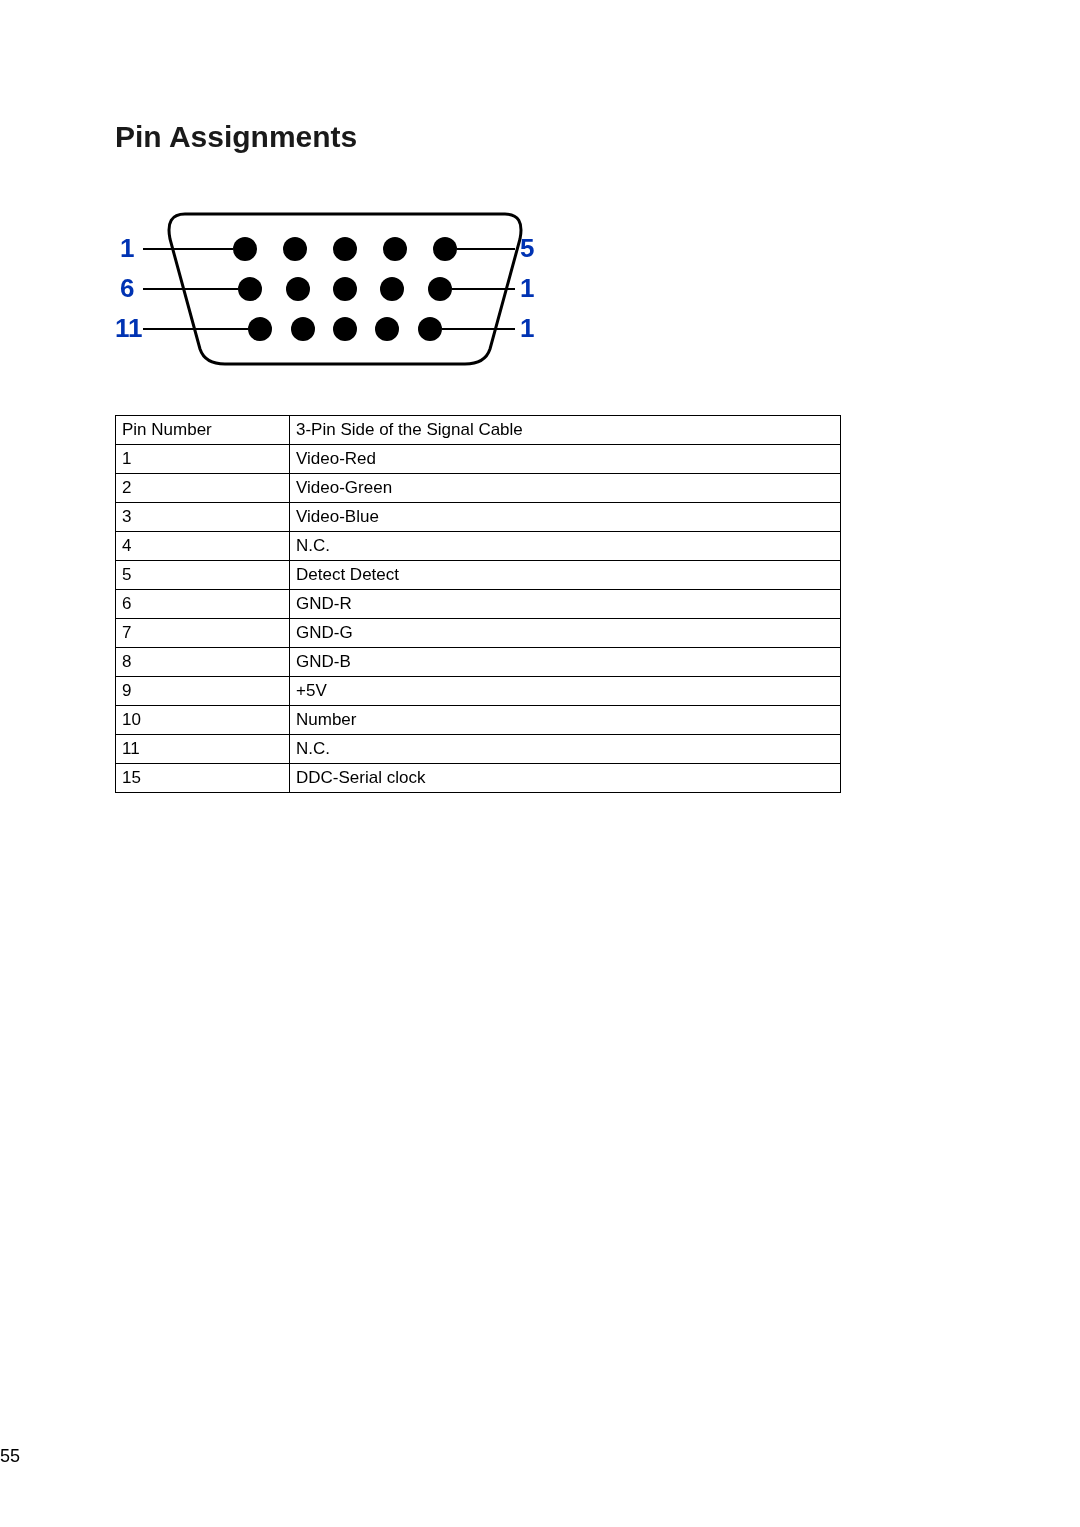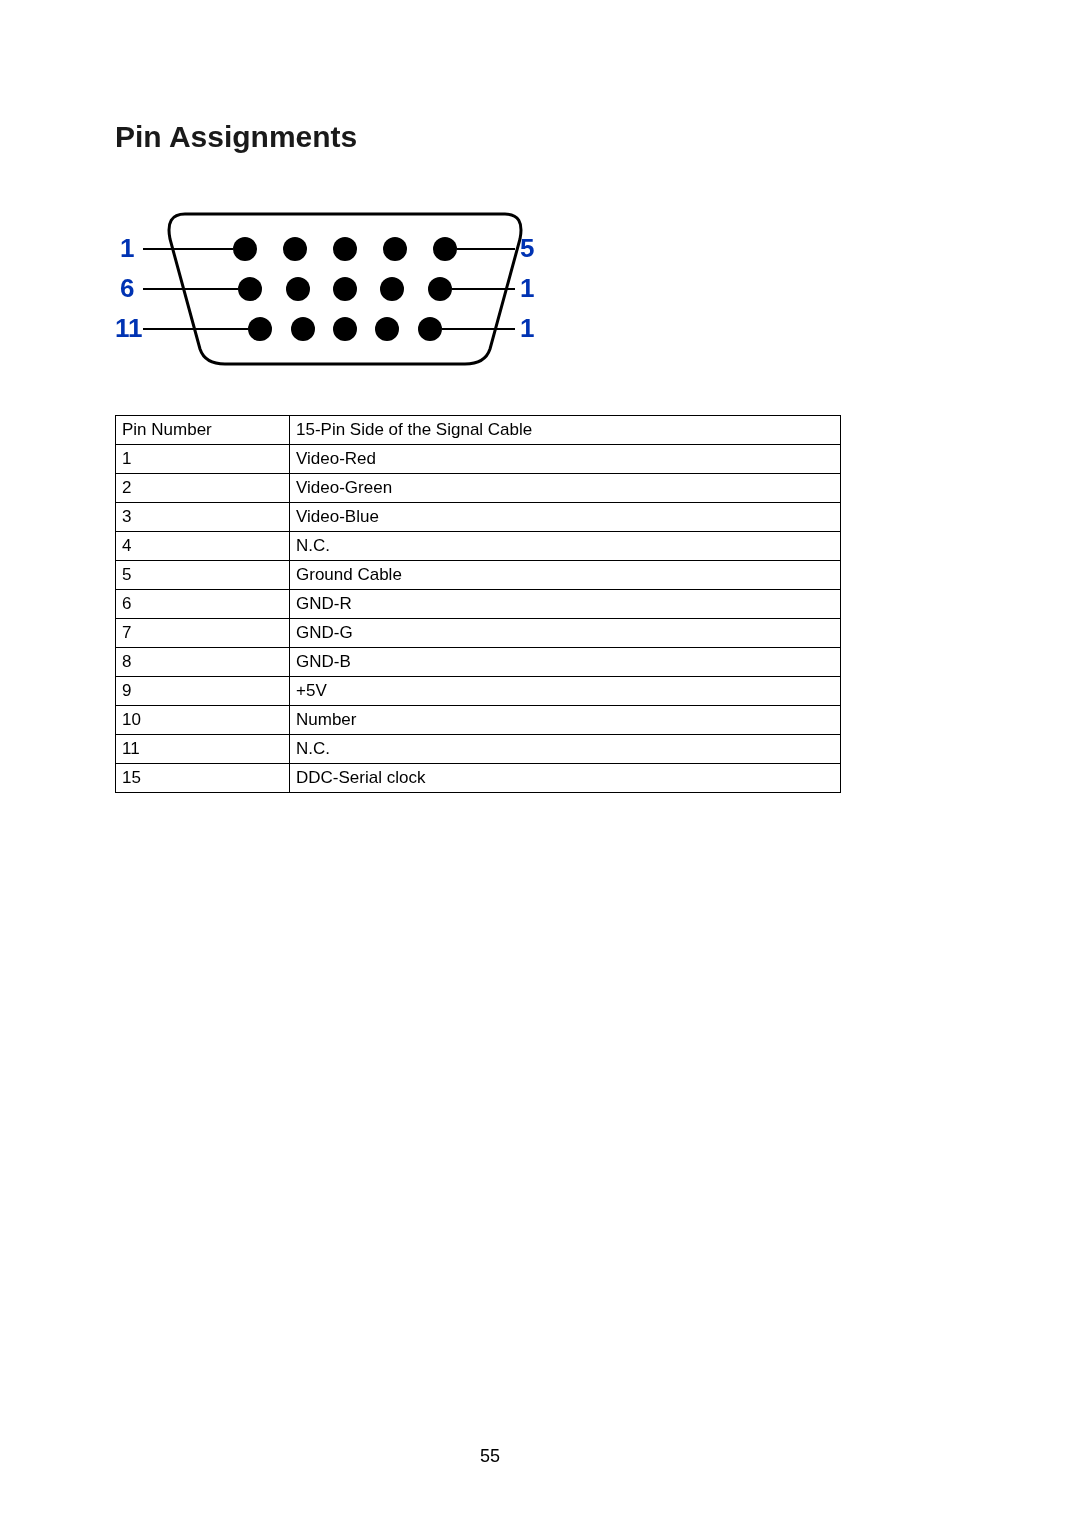--- a/index.html
+++ b/index.html
@@ -45,23 +45,22 @@
   table.pins th, table.pins td {
     border: 1px solid #000;
     padding: 4px 6px;
     text-align: left;
     font-weight: normal;
   }
   table.pins col.first { width: 24%; }
   .page-number {
     position: absolute;
     bottom: 60px;
-    left: 12px;
+    left: 0;
     width: 100%;
-    text-align: center;
     font-size: 18px;
   }
 </style>
 </head>
 <body>
 
 <div class="page">
 
   <h1 class="title">Pin Assignments</h1>
 
@@ -122,21 +121,21 @@
   </div>
 
   <table class="pins">
     <colgroup>
         <col class="first">
         <col>
       </colgroup>
     <thead>
       <tr>
         <th>Pin Number</th>
-        <th>15-Pin Side of the Signal Cable</th>
+        <th>3-Pin Side of the Signal Cable</th>
       </tr>
     </thead>
     <tbody>
       <tr>
           <td>1</td>
           <td>Video-Red</td>
         </tr>
       <tr>
           <td>2</td>
           <td>Video-Green</td>
@@ -144,21 +143,21 @@
       <tr>
           <td>3</td>
           <td>Video-Blue</td>
         </tr>
       <tr>
           <td>4</td>
           <td>N.C.</td>
         </tr>
       <tr>
           <td>5</td>
-          <td>Ground Cable</td>
+          <td>Detect Detect</td>
         </tr>
       <tr>
           <td>6</td>
           <td>GND-R</td>
         </tr>
       <tr>
           <td>7</td>
           <td>GND-G</td>
         </tr>
       <tr>

